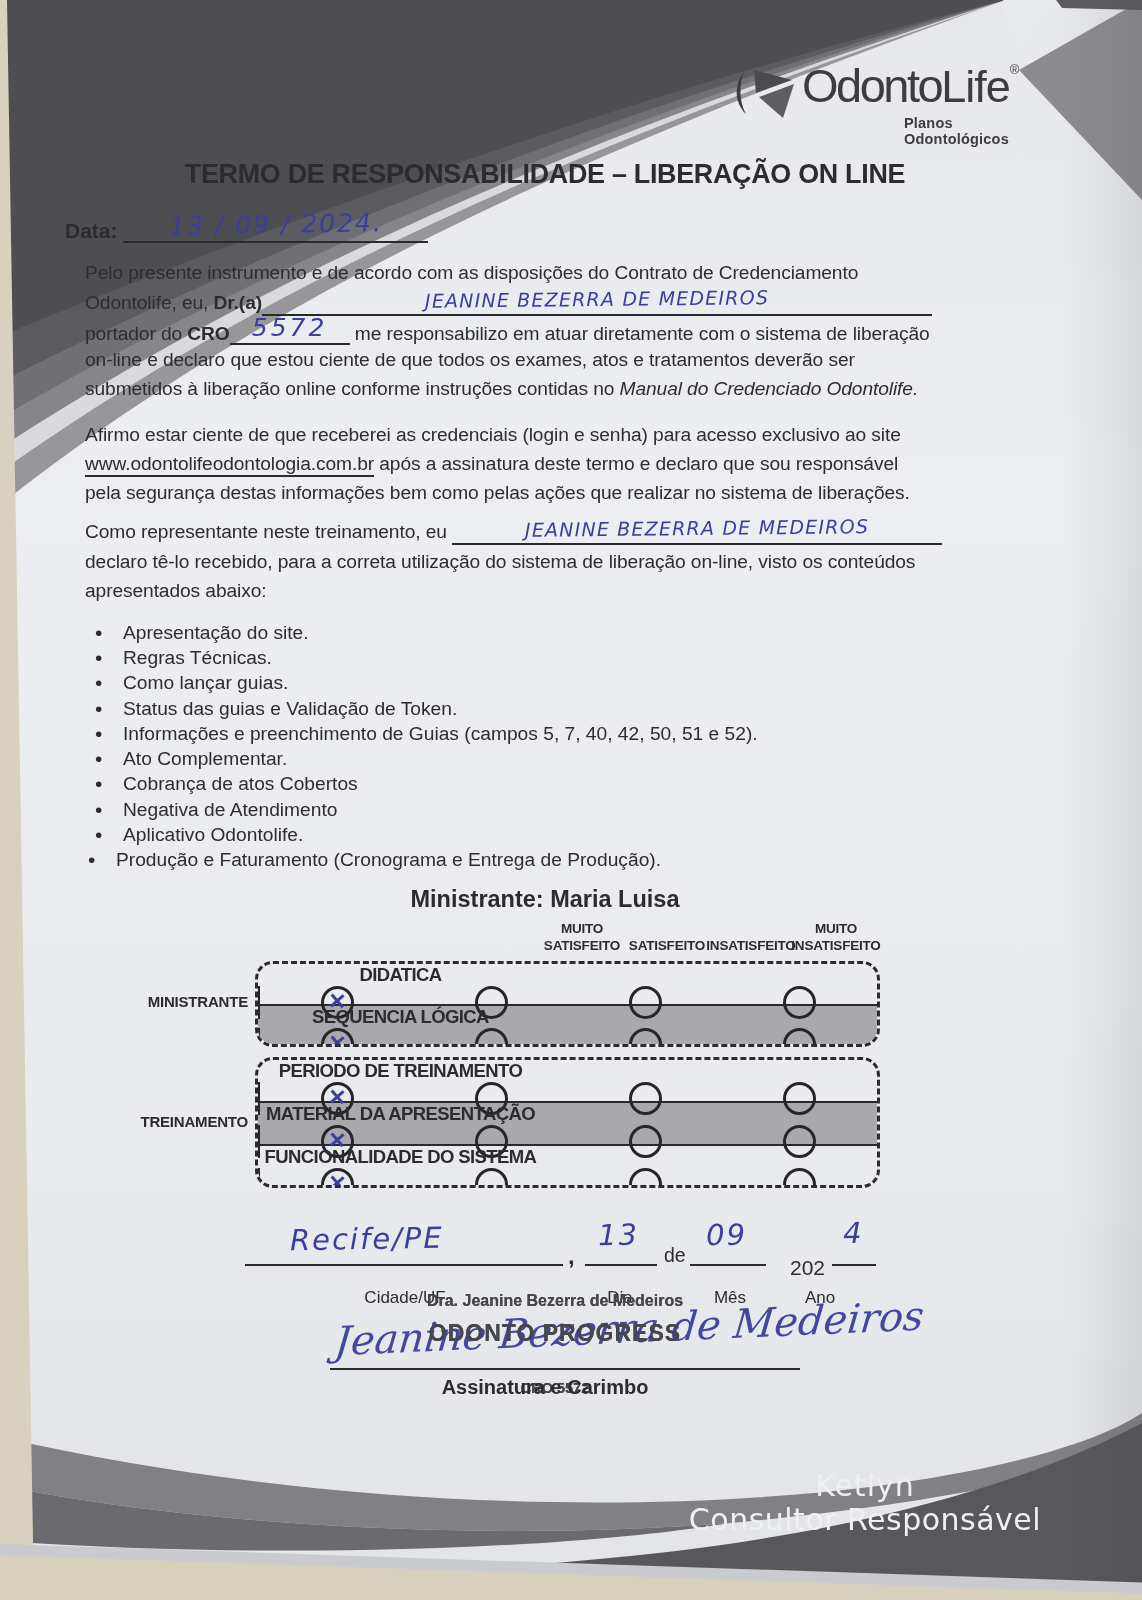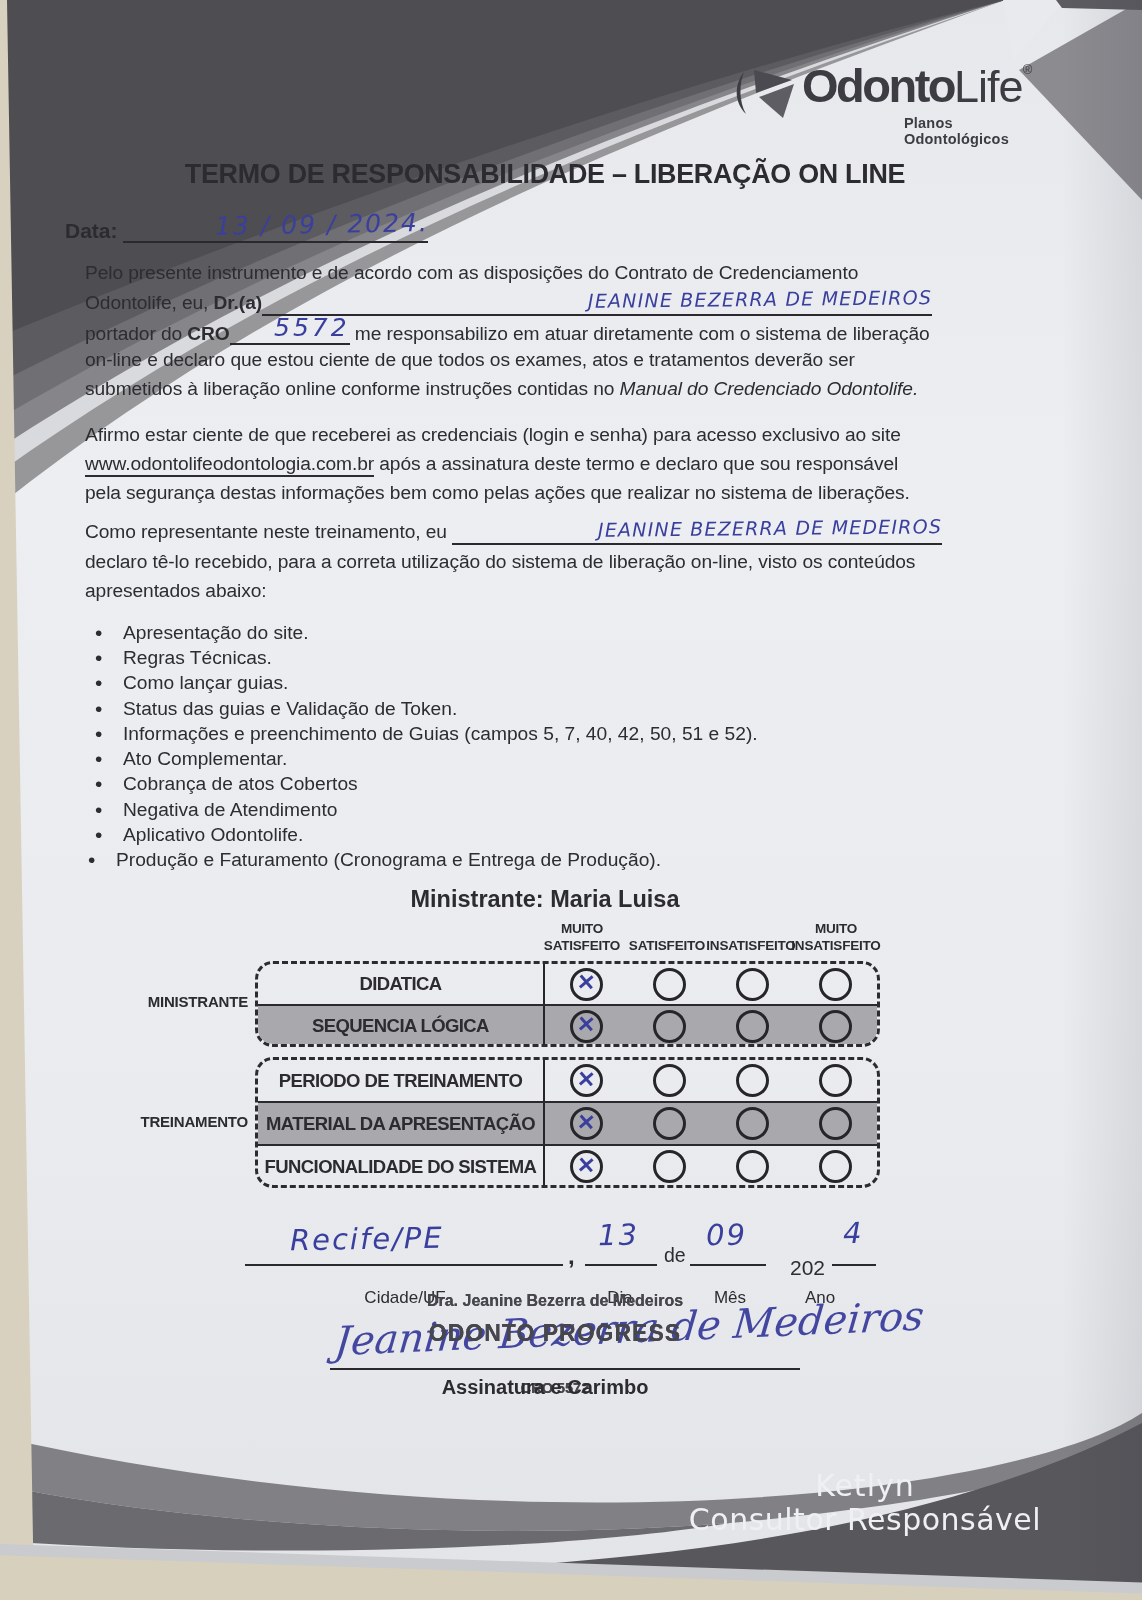--- a/index.html
+++ b/index.html
@@ -15,38 +15,38 @@
     overflow:hidden;
   }
   .swoosh{position:absolute;left:0;pointer-events:none;}
   .swoosh-top{top:0;}
   .swoosh-bottom{top:1335px;}
 
   
   .logo{position:absolute;top:58px;left:728px;width:320px;height:80px;}
   .logo-mark{position:absolute;left:0;top:2px;}
   .logo-text{position:absolute;left:74px;top:0px;white-space:nowrap;color:#3c3c42;}
-  .logo-bold{font-size:47px;font-weight:700;letter-spacing:-2.5px;}
+  .logo-bold{font-size:47px;font-weight:400;letter-spacing:-2.5px;}
   .logo-thin{font-size:45px;font-weight:300;letter-spacing:-1px;}
   .logo-reg{font-size:13px;vertical-align:28px;font-weight:400;}
   .logo-tagline{position:absolute;left:176px;top:57px;font-size:14.5px;font-weight:700;color:#3c3c42;letter-spacing:0.2px;}
 
   .title{
     position:absolute;top:158px;left:0;width:1090px;text-align:center;
     font-size:28px;font-weight:700;color:#2b2b30;letter-spacing:-0.3px;
     transform:scaleX(0.96);
   }
 
   .line{position:absolute;left:85px;width:1000px;font-size:19.2px;color:#2c2c31;
         letter-spacing:-0.1px;white-space:nowrap;}
   .b{font-weight:700;}
   .i{font-style:italic;}
   .link{border-bottom:2px solid #2c2c31;padding-bottom:1px;}
 
-  .blank{display:inline-block;border-bottom:2.5px solid #2a2a2e;text-align:right;
+  .blank{display:inline-block;border-bottom:2.5px solid #2a2a2e;text-align:center;
          height:23px;line-height:23px;vertical-align:baseline;}
   .hand{font-style:italic;color:#3a3f9e;font-family:"DejaVu Sans", sans-serif;}
   .hand-name{font-size:19px;letter-spacing:1.2px;display:inline-block;
              transform:translateY(-3px) rotate(-0.6deg);white-space:nowrap;text-transform:uppercase;}
   .hand-num{font-size:25px;letter-spacing:3px;display:inline-block;transform:translateY(-4px);}
 
   .datefield{position:absolute;top:218px;left:65px;font-size:21px;font-weight:700;color:#2b2b30;white-space:nowrap;}
   .datefield .blank{width:305px;}
   .hand-date{font-size:25px;letter-spacing:2px;display:inline-block;transform:translateY(-5px) rotate(-1deg);font-weight:400;}
 
@@ -54,21 +54,21 @@
           padding-left:28px;white-space:nowrap;}
   .bullet::before{content:"•";position:absolute;left:0;top:-1px;font-size:21px;}
 
   .mheading{position:absolute;top:886px;left:0;width:1090px;text-align:center;
             font-size:23.5px;font-weight:700;color:#2b2b30;}
 
   .shead{position:absolute;width:140px;text-align:center;font-size:13.5px;font-weight:700;
          color:#2b2b30;letter-spacing:-0.2px;line-height:17px;}
   .sgroup{position:absolute;left:255px;width:625px;border:3px dashed #2b2b30;border-radius:18px;
           overflow:hidden;box-sizing:border-box;}
-  .srow{display:flex;align-items:stretch;}
+  .srow{display:flex;align-items:stretch;flex-direction:column;}
   .srow.gray{background:#a9a9ad;}
   .srow + .srow{border-top:2.5px solid #2a2a2e;}
   .srow-label{width:285px;display:flex;align-items:center;justify-content:center;
               font-size:18.5px;font-weight:700;color:#2b2b30;letter-spacing:-0.6px;white-space:nowrap;}
   .scells{flex:1;display:flex;border-left:2.5px solid #26262a;}
   .scell{flex:1;display:flex;align-items:center;justify-content:center;}
   .radio{width:27px;height:27px;border:3.2px solid #26262a;border-radius:50%;
          display:flex;align-items:center;justify-content:center;background:transparent;}
   .radio .x{font-style:normal;color:#3a3f9e;font-size:22px;font-weight:700;line-height:1;
             transform:rotate(4deg) translateY(-1px);}

